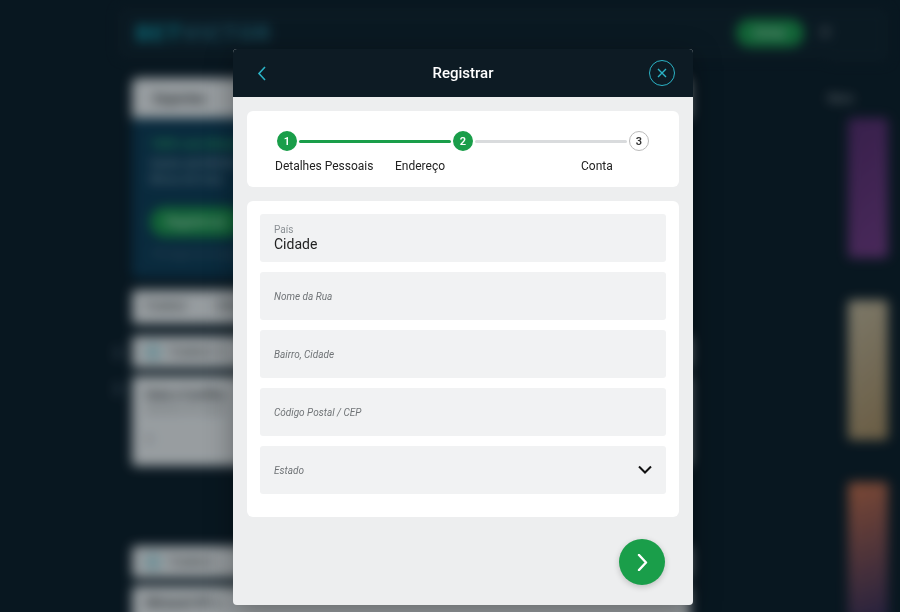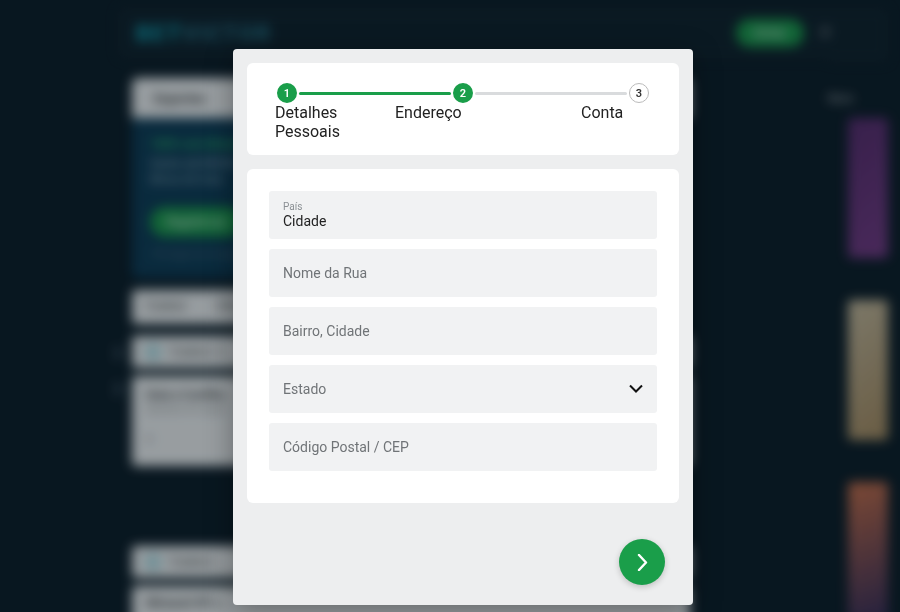--- a/index.html
+++ b/index.html
@@ -57,32 +57,32 @@
 
   .steps-card { margin:14px 14px 0; background:#fff; border-radius:6px; padding:20px 28px 14px; }
   .steps { display:flex; align-items:center; }
   .step { display:flex; flex-direction:column; align-items:center; width:24px; }
   .circle { width:20px; height:20px; border-radius:50%; display:flex; align-items:center; justify-content:center; font-size:11px; font-weight:600; }
   .circle.done { background:#1a9e4a; color:#fff; border:2px solid #1a9e4a; }
   .circle.todo { background:#fff; color:#333; border:1px solid #bbb; }
   .line { flex:1; height:3px; border-radius:2px; }
   .line.done { background:#1a9e4a; }
   .line.todo { background:#d9dbdd; }
-  .step-labels { display:flex; font-size:16px; color:#222; }
+  .step-labels { display:flex; margin-top:8px; font-size:12px; color:#222; }
   .step-labels .lb1 { width:120px; }
   .step-labels .lb2 { flex:1; text-align:left; }
   .step-labels .lb3 { width:70px; }
 
-  .form-card { margin:14px 14px 0; background:#fff; border-radius:6px; padding:22px; }
+  .form-card { margin:14px 14px 0; background:#fff; border-radius:6px; padding:13px; }
   .field { width:100%; background:#f1f2f3; border-radius:3px; height:48px; margin-bottom:10px; position:relative; display:flex; align-items:center; padding:0 14px; cursor:text; }
   .field.select { cursor:pointer; }
   .field.filled { flex-direction:column; justify-content:center; align-items:flex-start; }
   .float-label { font-size:10px; color:#8a8f93; margin-bottom:1px; }
   .value { font-size:14px; color:#222; }
-  .placeholder { font-size:14px; color:#707477; }
+  .placeholder { font-size:10px; color:#707477;font-style:italic; }
   .chev-down { position:absolute; right:14px; top:50%; transform:translateY(-50%); }
   .chev-down svg{ width:14px; height:9px; display:block; }
 
   .next-btn { position:absolute; right:28px; bottom:20px; width:46px; height:46px; background:#1a9e4a; border-radius:50%; display:flex; align-items:center; justify-content:center; cursor:pointer; box-shadow:0 2px 6px rgba(0,0,0,.2); }
   .next-btn svg { width:11px; height:17px; }
 </style>
 </head>
 <body>
 
 <div class="bg">
@@ -130,20 +130,33 @@
   <div class="row2">
       <span class="dot"></span>
       <span>Futebol | ...</span>
     </div>
   <div class="card2">Mirassol SP x ...</div>
 </div>
 
 <div class="overlay"></div>
 
 <div class="modal">
+  <div class="modal-head">
+    <div class="back-btn">
+      <svg viewBox="0 0 9 15">
+          <path d="M8 1 L2 7.5 L8 14" fill="none" stroke="currentColor" stroke-width="1.6"></path>
+        </svg>
+    </div>
+    <div class="modal-title">Registrar</div>
+    <div class="close-btn">
+      <svg viewBox="0 0 10 10">
+          <path d="M1 1 L9 9 M9 1 L1 9" stroke="currentColor" stroke-width="1.4"></path>
+        </svg>
+    </div>
+  </div>
 
   <div class="steps-card">
     <div class="steps">
       <div class="step">
           <div class="circle done">1</div>
         </div>
       <div class="line done"></div>
       <div class="step">
           <div class="circle done">2</div>
         </div>
@@ -163,31 +176,31 @@
     <div class="field filled select">
       <span class="float-label">País</span>
       <span class="value">Cidade</span>
     </div>
     <div class="field">
       <span class="placeholder">Nome da Rua</span>
     </div>
     <div class="field">
       <span class="placeholder">Bairro, Cidade</span>
     </div>
+    <div class="field">
+      <span class="placeholder">Código Postal / CEP</span>
+    </div>
     <div class="field select">
       <span class="placeholder">Estado</span>
       <span class="chev-down">
         <svg viewBox="0 0 14 9">
             <path d="M1 1 L7 7 L13 1" fill="none" stroke="#111" stroke-width="2"></path>
           </svg>
       </span>
     </div>
-    <div class="field">
-      <span class="placeholder">Código Postal / CEP</span>
-    </div>
   </div>
 
   <div class="next-btn">
     <svg viewBox="0 0 11 17">
         <path d="M2 1 L9 8.5 L2 16" fill="none" stroke="#fff" stroke-width="2.4" stroke-linecap="round" stroke-linejoin="round"></path>
       </svg>
   </div>
 </div>
 
 </body></html>

